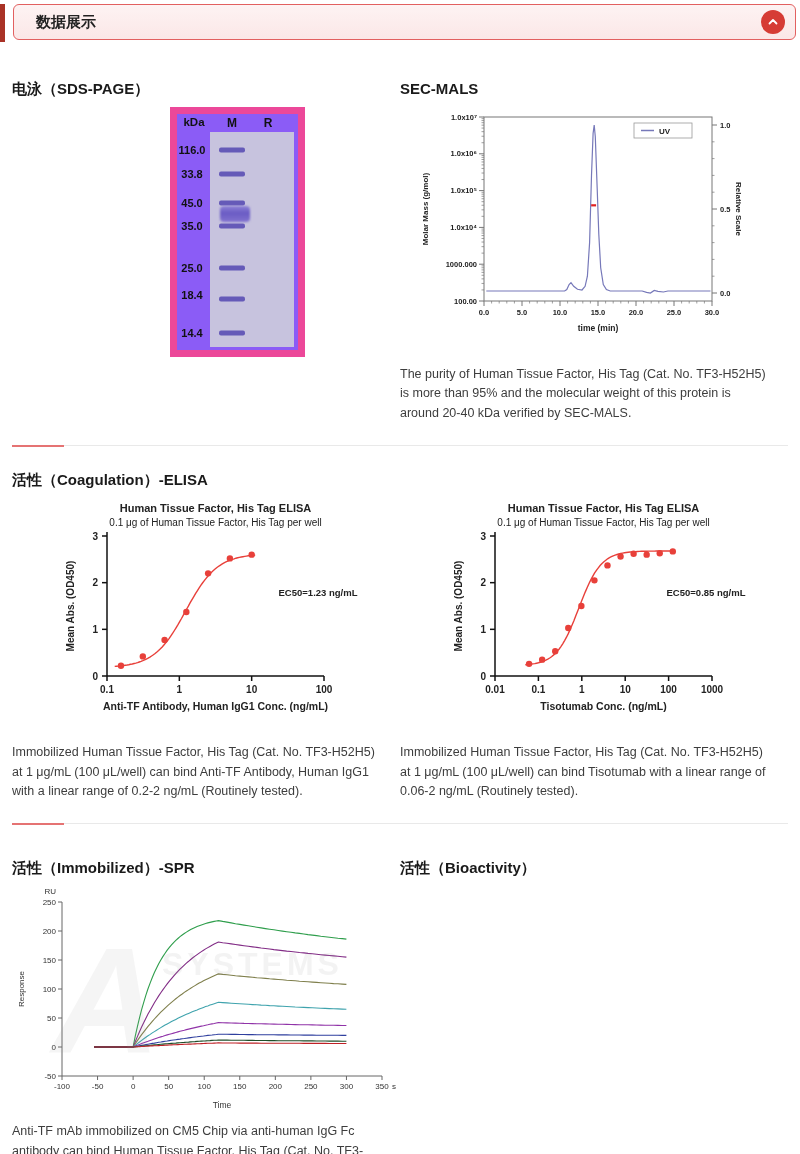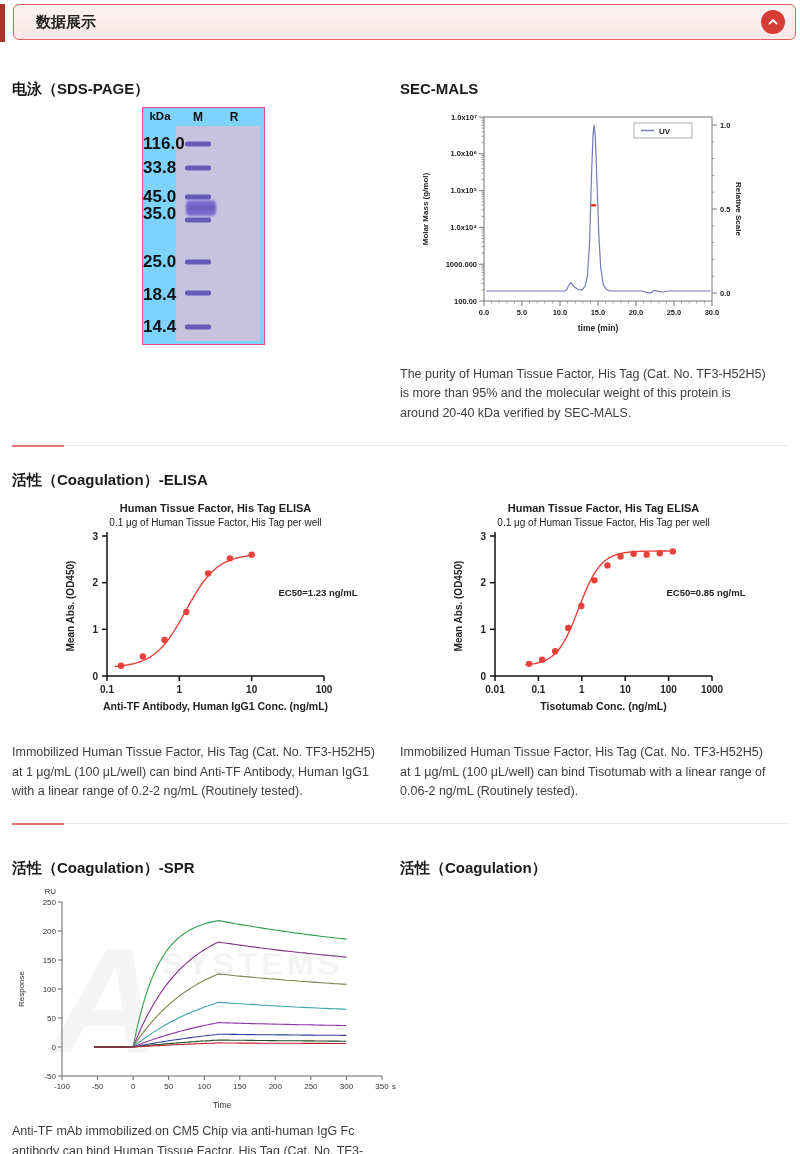--- a/index.html
+++ b/index.html
@@ -19,25 +19,25 @@
   .col{width:388px;box-sizing:border-box;}
   h2.sec-title{font-size:15px;font-weight:bold;color:#1a1a1a;margin:24px 0 6px 0;}
   p.caption{font-size:12.5px;line-height:1.55;color:#3d3d3d;margin:10px 4px 6px 0;width:372px;}
 
   .divider{position:relative;height:2px;margin:16px 0 10px 0;}
   .divider .gray{position:absolute;left:0;right:0;top:0;height:1px;background:#e9e9e9;}
   .divider .red{position:absolute;left:0;top:0;width:52px;height:2px;background:#e57373;}
 
   
   .gel-wrap{margin:8px 0 4px 130px;}
-  .gel-frame{position:relative;width:121px;height:236px;border:1px solid #ec4899;background:#7dd3fc;}
+  .gel-frame{position:relative;width:121px;height:236px;border:7px solid #ec4899;background:#8b5cf6;margin-left:28px;}
   .gel-area{position:absolute;left:33px;top:18px;width:84px;height:215px;background:#c7c3de;}
   .gel-unit{position:absolute;left:2px;top:2px;width:30px;text-align:center;font-size:11.5px;font-weight:600;color:#111;}
   .gel-lane{position:absolute;top:2px;font-size:12px;font-weight:600;color:#111;transform:translateX(-50%);}
-  .gel-mlabel{position:absolute;left:0;width:30px;text-align:center;font-size:17px;font-weight:600;color:#111;transform:translateY(-50%);}
+  .gel-mlabel{position:absolute;left:0;width:30px;text-align:center;font-size:11px;font-weight:600;color:#111;transform:translateY(-50%);}
   .gel-band{position:absolute;width:26px;height:5px;border-radius:2px;background:#655ab8;filter:blur(0.7px);transform:translateY(-50%);}
   .gel-sample{position:absolute;width:30px;height:16px;border-radius:4px;transform:translateY(-50%);
     background:linear-gradient(180deg,#8d81d6,#6a5bc4 45%,#8273cf);filter:blur(1.3px);}
 
   svg text{font-family:"Liberation Sans",sans-serif;}
   .chart{display:block;}
   .sec-chart{margin:4px 0 0 14px;}
   .spr-box{position:relative;margin-top:6px;width:390px;}
   .wm-letter{position:absolute;left:40px;top:30px;font-size:150px;font-weight:bold;font-style:italic;color:rgba(160,160,160,0.10);pointer-events:none;}
   .wm-text{position:absolute;left:150px;top:62px;font-size:32px;font-weight:bold;letter-spacing:4px;color:rgba(160,160,160,0.12);pointer-events:none;}
@@ -75,23 +75,23 @@
                 <div class="gel-band" style="left: 9px; top: 33.2%;"></div>
                 <div class="gel-band" style="left: 9px; top: 43.8%;"></div>
                 <div class="gel-band" style="left: 9px; top: 63.1%;"></div>
                 <div class="gel-band" style="left: 9px; top: 77.9%;"></div>
                 <div class="gel-band" style="left: 9px; top: 93.6%;"></div>
                 <div class="gel-sample" style="left: 10px; top: 38.3%;"></div>
               </div>
               <span class="gel-mlabel" style="top: 35.845px;">116.0</span>
               <span class="gel-mlabel" style="top: 59.71px;">33.8</span>
               <span class="gel-mlabel" style="top: 89.38px;">45.0</span>
-              <span class="gel-mlabel" style="top: 106px;">35.0</span>
+              <span class="gel-mlabel" style="top: 112px;">35.0</span>
               <span class="gel-mlabel" style="top: 153.665px;">25.0</span>
-              <span class="gel-mlabel" style="top: 187px;">18.4</span>
+              <span class="gel-mlabel" style="top: 181px;">18.4</span>
               <span class="gel-mlabel" style="top: 219.24px;">14.4</span>
             </div>
         </div>
       </div>
       <div class="col">
         <h2 class="sec-title">SEC-MALS</h2>
         <svg id="secmals" class="chart sec-chart" width="330" height="252" viewBox="0 0 330 252">
             <rect x="70" y="14" width="228" height="184" fill="#fff" stroke="#777" stroke-width="1"></rect>
             <line x1="70" y1="14" x2="65" y2="14" stroke="#777" stroke-width="1"></line>
             <text x="63" y="16.5" fill="#222" font-size="7.5" text-anchor="end" font-weight="bold">1.0x10⁷</text>
@@ -302,21 +302,21 @@
       </div>
     </section>
 
     <div class="divider">
         <span class="gray"></span>
         <span class="red"></span>
       </div>
 
     <div class="cols">
       <div class="col">
-        <h2 class="sec-title">活性（Coagulation）-SPR</h2>
+        <h2 class="sec-title">活性（Immobilized）-SPR</h2>
         <div class="spr-box">
           <span class="wm-letter">A</span>
           <span class="wm-text">SYSTEMS</span>
           <svg id="spr" class="chart" width="390" height="228" viewBox="0 0 390 228">
               <line x1="50" y1="18" x2="50" y2="192" stroke="#666" stroke-width="1"></line>
               <line x1="50" y1="192" x2="370" y2="192" stroke="#666" stroke-width="1"></line>
               <line x1="50" y1="192" x2="46" y2="192" stroke="#666" stroke-width="1"></line>
               <text x="44" y="194.8" fill="#333" font-size="8" text-anchor="end">-50</text>
               <line x1="50" y1="163" x2="46" y2="163" stroke="#666" stroke-width="1"></line>
               <text x="44" y="165.8" fill="#333" font-size="8" text-anchor="end">0</text>
@@ -360,18 +360,18 @@
               <path d="M82.0 163.0 L121.1 163.0 L123.2 161.3 L125.4 159.6 L127.5 158.0 L129.6 156.4 L131.8 154.8 L133.9 153.3 L136.0 151.8 L138.2 150.4 L140.3 148.9 L142.4 147.6 L144.6 146.2 L146.7 144.9 L148.8 143.6 L151.0 142.3 L153.1 141.1 L155.2 139.9 L157.4 138.8 L159.5 137.6 L161.6 136.5 L163.8 135.4 L165.9 134.3 L168.0 133.3 L170.2 132.3 L172.3 131.3 L174.4 130.3 L176.6 129.4 L178.7 128.5 L180.8 127.6 L183.0 126.7 L185.1 125.9 L187.2 125.0 L189.4 124.2 L191.5 123.4 L193.6 122.6 L195.8 121.9 L197.9 121.1 L200.0 120.4 L202.2 119.7 L204.3 119.0 L206.4 118.3 L210.7 118.6 L215.0 118.9 L219.2 119.2 L223.5 119.5 L227.8 119.8 L232.0 120.0 L236.3 120.3 L240.6 120.6 L244.8 120.8 L249.1 121.1 L253.4 121.3 L257.6 121.6 L261.9 121.8 L266.2 122.1 L270.4 122.3 L274.7 122.5 L279.0 122.7 L283.2 123.0 L287.5 123.2 L291.8 123.4 L296.0 123.6 L300.3 123.8 L304.6 124.0 L308.8 124.2 L313.1 124.4 L317.4 124.6 L321.6 124.8 L325.9 124.9 L330.2 125.1 L334.4 125.3 " fill="none" stroke="#3fa3ad" stroke-width="1.1"></path>
               <path d="M82.0 163.0 L121.1 163.0 L123.2 162.1 L125.4 161.3 L127.5 160.4 L129.6 159.6 L131.8 158.8 L133.9 158.0 L136.0 157.3 L138.2 156.5 L140.3 155.8 L142.4 155.0 L144.6 154.3 L146.7 153.6 L148.8 152.9 L151.0 152.3 L153.1 151.6 L155.2 150.9 L157.4 150.3 L159.5 149.7 L161.6 149.1 L163.8 148.5 L165.9 147.9 L168.0 147.3 L170.2 146.7 L172.3 146.2 L174.4 145.6 L176.6 145.1 L178.7 144.6 L180.8 144.1 L183.0 143.6 L185.1 143.1 L187.2 142.6 L189.4 142.1 L191.5 141.7 L193.6 141.2 L195.8 140.8 L197.9 140.3 L200.0 139.9 L202.2 139.5 L204.3 139.0 L206.4 138.6 L210.7 138.8 L215.0 138.9 L219.2 139.0 L223.5 139.1 L227.8 139.2 L232.0 139.4 L236.3 139.5 L240.6 139.6 L244.8 139.7 L249.1 139.8 L253.4 139.9 L257.6 140.0 L261.9 140.1 L266.2 140.2 L270.4 140.3 L274.7 140.4 L279.0 140.5 L283.2 140.6 L287.5 140.7 L291.8 140.7 L296.0 140.8 L300.3 140.9 L304.6 141.0 L308.8 141.1 L313.1 141.2 L317.4 141.2 L321.6 141.3 L325.9 141.4 L330.2 141.5 L334.4 141.5 " fill="none" stroke="#9033a8" stroke-width="1.1"></path>
               <path d="M82.0 163.0 L121.1 163.0 L123.2 162.6 L125.4 162.2 L127.5 161.8 L129.6 161.4 L131.8 161.0 L133.9 160.6 L136.0 160.2 L138.2 159.8 L140.3 159.4 L142.4 159.1 L144.6 158.7 L146.7 158.3 L148.8 158.0 L151.0 157.6 L153.1 157.3 L155.2 157.0 L157.4 156.6 L159.5 156.3 L161.6 156.0 L163.8 155.7 L165.9 155.4 L168.0 155.1 L170.2 154.7 L172.3 154.5 L174.4 154.2 L176.6 153.9 L178.7 153.6 L180.8 153.3 L183.0 153.0 L185.1 152.8 L187.2 152.5 L189.4 152.2 L191.5 152.0 L193.6 151.7 L195.8 151.4 L197.9 151.2 L200.0 151.0 L202.2 150.7 L204.3 150.5 L206.4 150.2 L210.7 150.3 L215.0 150.3 L219.2 150.4 L223.5 150.4 L227.8 150.5 L232.0 150.5 L236.3 150.6 L240.6 150.6 L244.8 150.7 L249.1 150.7 L253.4 150.7 L257.6 150.8 L261.9 150.8 L266.2 150.9 L270.4 150.9 L274.7 150.9 L279.0 151.0 L283.2 151.0 L287.5 151.0 L291.8 151.1 L296.0 151.1 L300.3 151.1 L304.6 151.2 L308.8 151.2 L313.1 151.2 L317.4 151.3 L321.6 151.3 L325.9 151.3 L330.2 151.4 L334.4 151.4 " fill="none" stroke="#2f3f9e" stroke-width="1.1"></path>
               <path d="M82.0 163.0 L121.1 163.0 L123.2 162.8 L125.4 162.6 L127.5 162.3 L129.6 162.1 L131.8 161.9 L133.9 161.7 L136.0 161.5 L138.2 161.3 L140.3 161.1 L142.4 160.9 L144.6 160.7 L146.7 160.5 L148.8 160.3 L151.0 160.1 L153.1 159.9 L155.2 159.8 L157.4 159.6 L159.5 159.4 L161.6 159.2 L163.8 159.1 L165.9 158.9 L168.0 158.7 L170.2 158.5 L172.3 158.4 L174.4 158.2 L176.6 158.1 L178.7 157.9 L180.8 157.7 L183.0 157.6 L185.1 157.4 L187.2 157.3 L189.4 157.1 L191.5 157.0 L193.6 156.9 L195.8 156.7 L197.9 156.6 L200.0 156.4 L202.2 156.3 L204.3 156.2 L206.4 156.0 L210.7 156.1 L215.0 156.1 L219.2 156.2 L223.5 156.2 L227.8 156.3 L232.0 156.3 L236.3 156.4 L240.6 156.4 L244.8 156.5 L249.1 156.5 L253.4 156.5 L257.6 156.6 L261.9 156.6 L266.2 156.7 L270.4 156.7 L274.7 156.7 L279.0 156.8 L283.2 156.8 L287.5 156.8 L291.8 156.9 L296.0 156.9 L300.3 156.9 L304.6 157.0 L308.8 157.0 L313.1 157.0 L317.4 157.1 L321.6 157.1 L325.9 157.1 L330.2 157.2 L334.4 157.2 " fill="none" stroke="#1e4d28" stroke-width="1.1"></path>
               <path d="M82.0 163.0 L121.1 163.0 L123.2 162.9 L125.4 162.7 L127.5 162.6 L129.6 162.5 L131.8 162.4 L133.9 162.3 L136.0 162.1 L138.2 162.0 L140.3 161.9 L142.4 161.8 L144.6 161.7 L146.7 161.6 L148.8 161.5 L151.0 161.4 L153.1 161.2 L155.2 161.1 L157.4 161.0 L159.5 160.9 L161.6 160.8 L163.8 160.7 L165.9 160.6 L168.0 160.5 L170.2 160.4 L172.3 160.3 L174.4 160.2 L176.6 160.1 L178.7 160.1 L180.8 160.0 L183.0 159.9 L185.1 159.8 L187.2 159.7 L189.4 159.6 L191.5 159.5 L193.6 159.4 L195.8 159.3 L197.9 159.3 L200.0 159.2 L202.2 159.1 L204.3 159.0 L206.4 158.9 L210.7 159.0 L215.0 159.0 L219.2 159.0 L223.5 159.0 L227.8 159.1 L232.0 159.1 L236.3 159.1 L240.6 159.1 L244.8 159.1 L249.1 159.2 L253.4 159.2 L257.6 159.2 L261.9 159.2 L266.2 159.2 L270.4 159.3 L274.7 159.3 L279.0 159.3 L283.2 159.3 L287.5 159.3 L291.8 159.4 L296.0 159.4 L300.3 159.4 L304.6 159.4 L308.8 159.4 L313.1 159.4 L317.4 159.5 L321.6 159.5 L325.9 159.5 L330.2 159.5 L334.4 159.5 " fill="none" stroke="#bf2026" stroke-width="1.1"></path>
             </svg>
         </div>
         <p class="caption">Anti-TF mAb immobilized on CM5 Chip via anti-human IgG Fc antibody can bind Human Tissue Factor, His Tag (Cat. No. TF3-H52H5) with an affinity constant of 1.52 nM as determined in SPR assay (Biacore T200) (Routinely tested).</p>
       </div>
       <div class="col">
-        <h2 class="sec-title">活性（Coagulation）</h2>
+        <h2 class="sec-title">活性（Bioactivity）</h2>
       </div>
     </div>
 
   </div>
 </div>
 
 </body></html>

